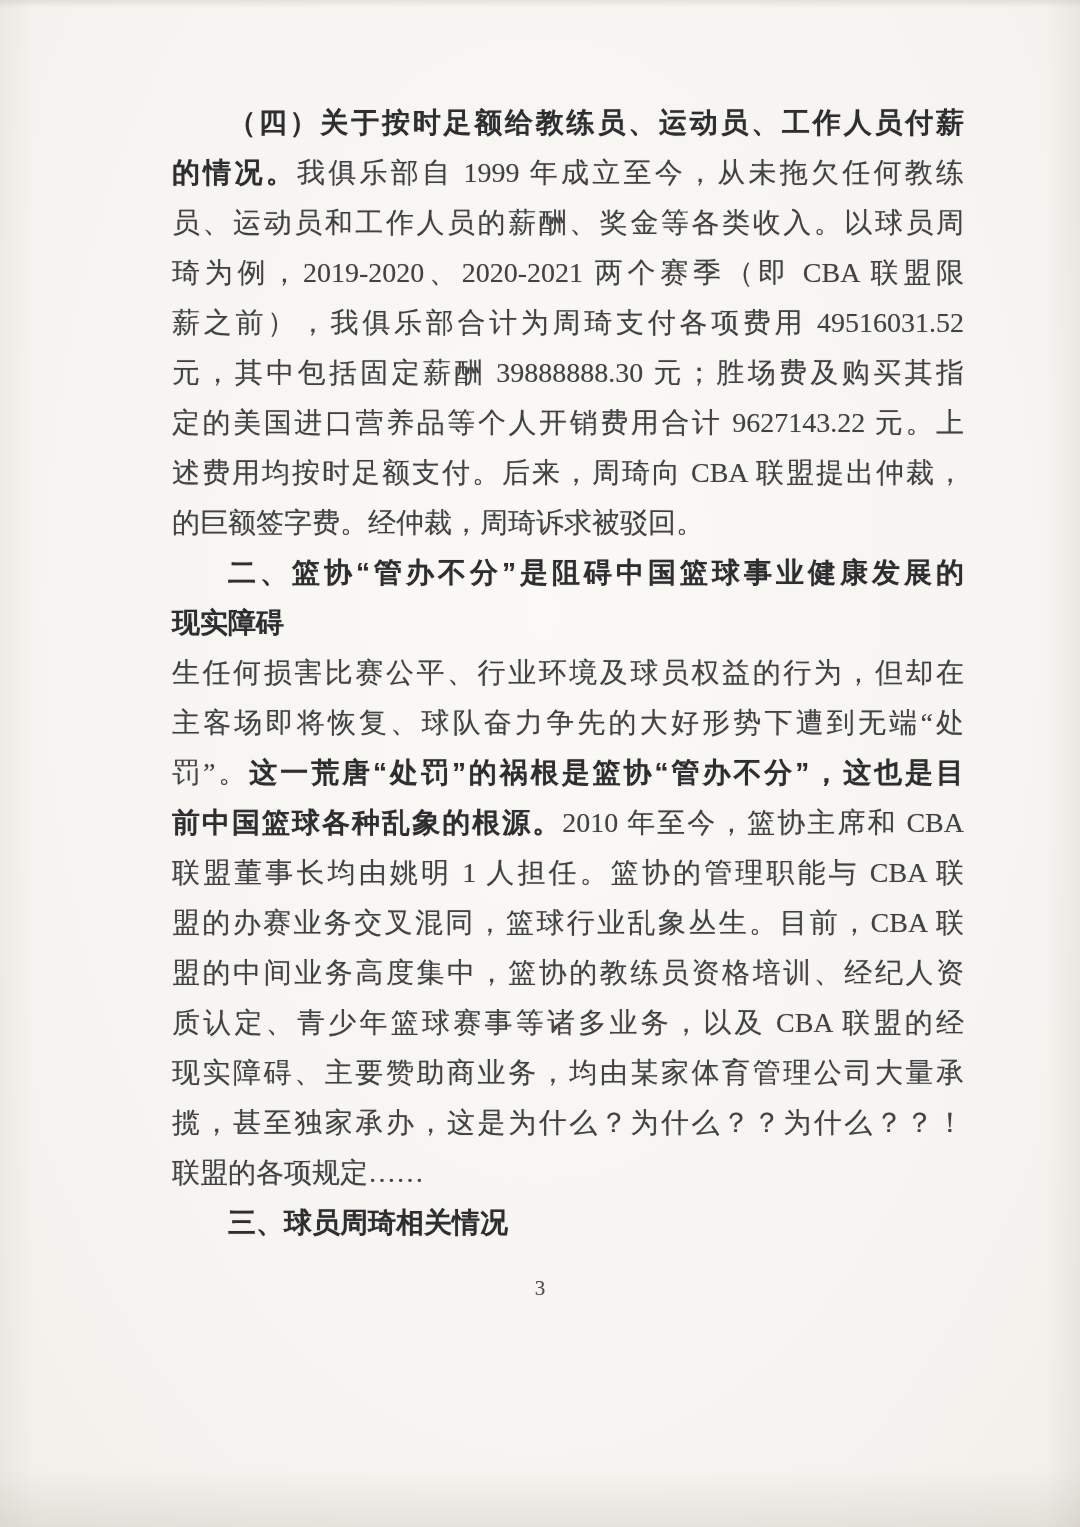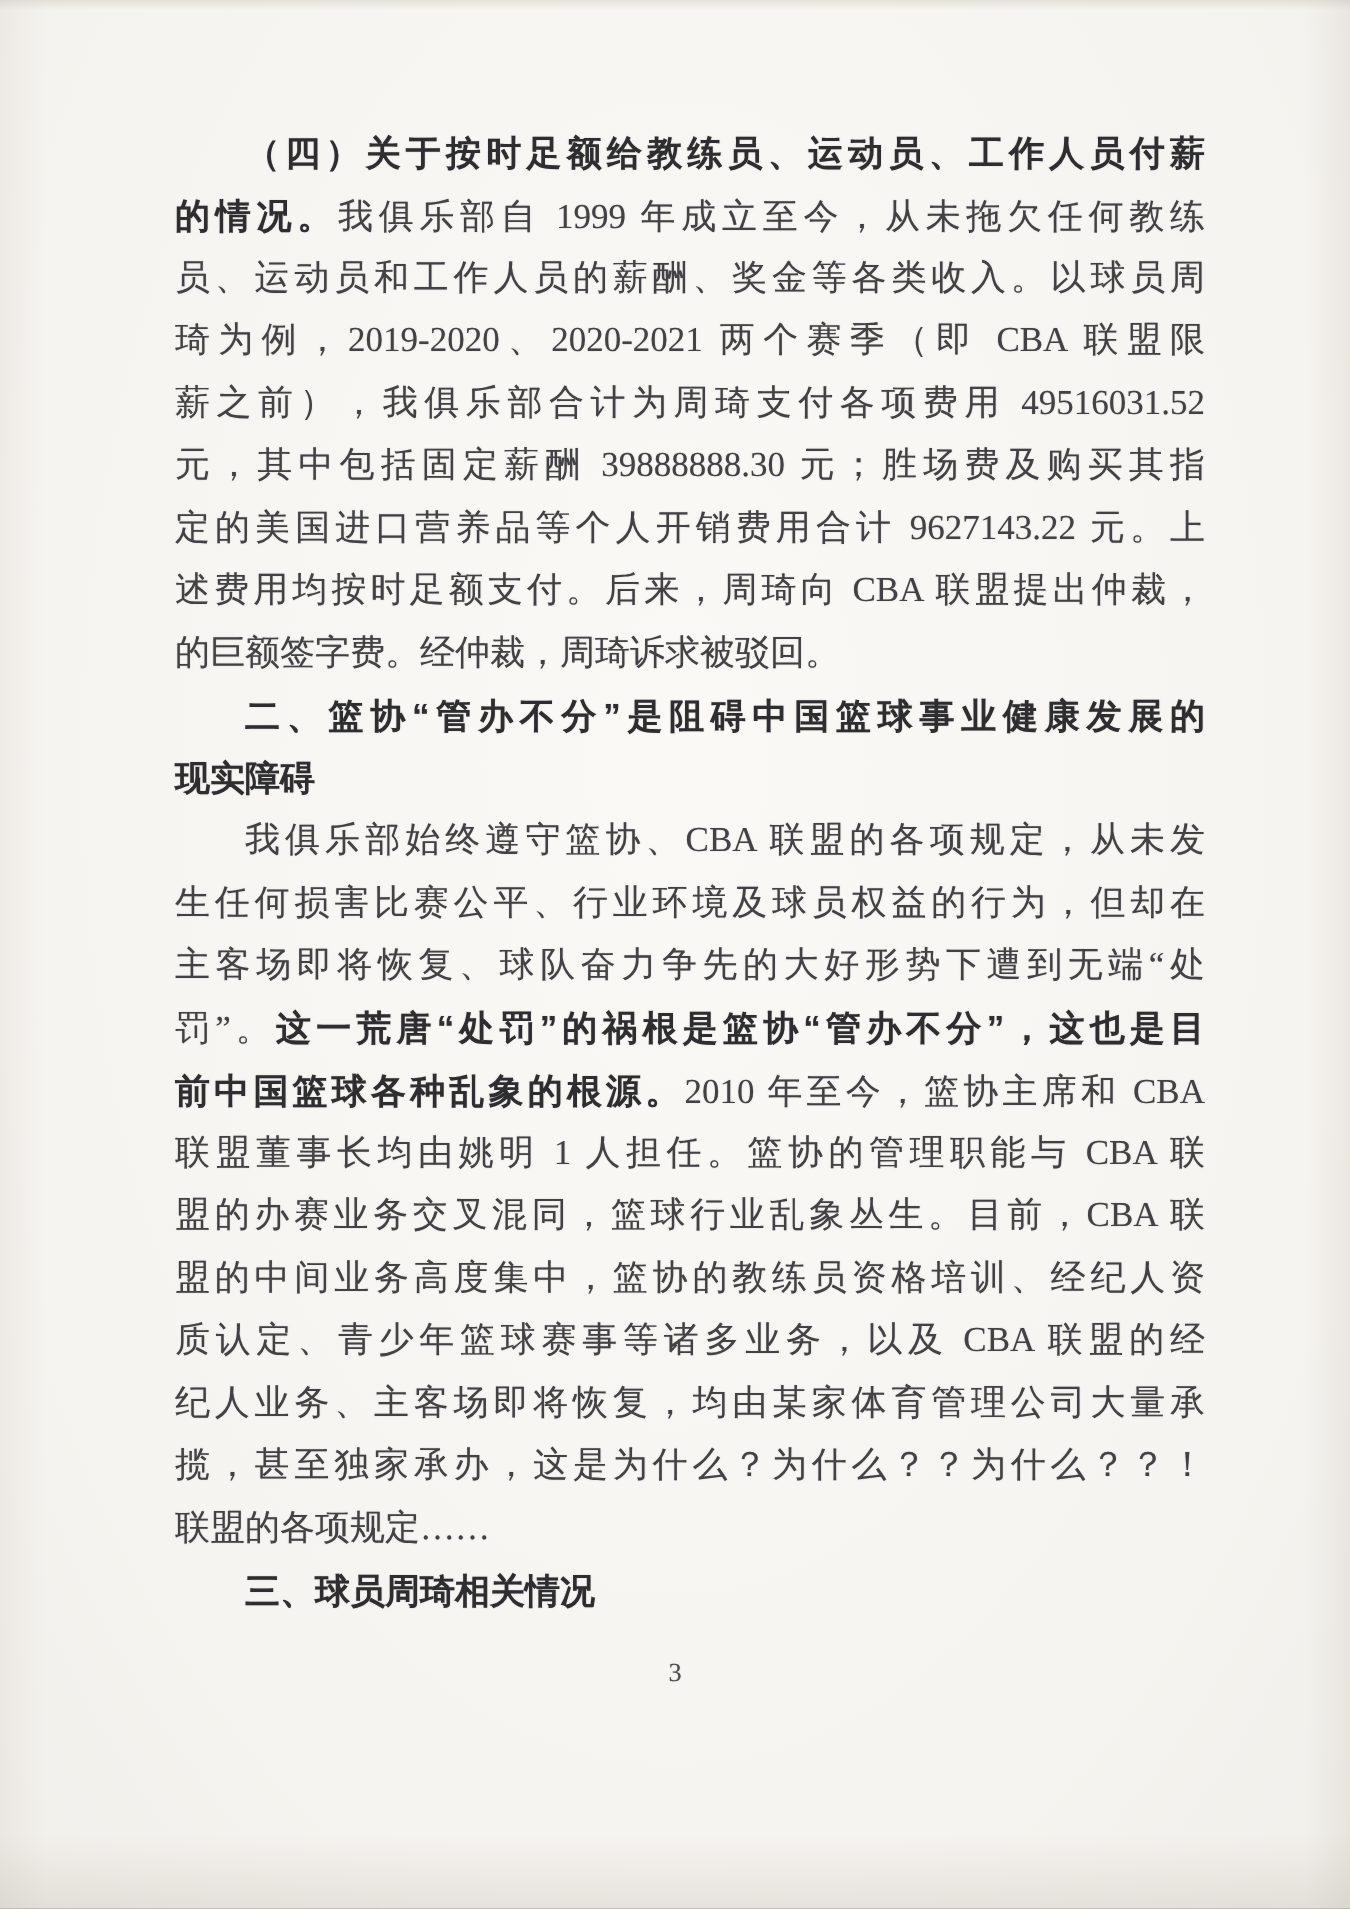--- a/index.html
+++ b/index.html
@@ -14,20 +14,21 @@
       linear-gradient(180deg, rgba(180,174,163,0.28) 0px, rgba(180,174,163,0) 8px),
       linear-gradient(0deg,   rgba(165,158,146,0.20) 0px, rgba(165,158,146,0) 60px),
       linear-gradient(90deg,  rgba(165,158,146,0.10) 0px, rgba(165,158,146,0) 36px),
       linear-gradient(270deg, rgba(165,158,146,0.14) 0px, rgba(165,158,146,0) 36px),
       radial-gradient(ellipse at 50% 40%, #faf9f6 0%, #f6f4f0 70%, #f1efea 100%);
     font-family: "Liberation Serif", "DejaVu Serif", serif;
     color: #424245;
   }
   .textblock {
     padding: 98px 116px 0 140px;
+    margin-left: 32px;
   }
   .line {
     height: 50px;
     line-height: 50px;
     font-size: 28px;
     text-align: justify;
     text-align-last: justify;
     white-space: normal;
     text-shadow: 0 0 1px rgba(70,70,72,0.35);
   }
@@ -72,39 +73,38 @@
 
     <div class="line"><span>述费用均按时足额支付。后来，周琦向 CBA 联盟提出仲裁，</span></div>
 
 
     <div class="line left"><span>的巨额签字费。经仲裁，周琦诉求被驳回。</span></div>
 
     <div class="line indent"><span class="hei">二、篮协“管办不分”是阻碍中国篮球事业健康发展的</span></div>
 
     <div class="line left"><span class="hei">现实障碍</span></div>
 
-    <div class="line indent"><span>我俱乐部始终遵守篮协、CBA 联盟的各项规定，从未发</span></div>
 
     <div class="line"><span>生任何损害比赛公平、行业环境及球员权益的行为，但却在</span></div>
 
     <div class="line"><span>主客场即将恢复、球队奋力争先的大好形势下遭到无端“处</span></div>
 
     <div class="line"><span>罚”。</span><span class="hei">这一荒唐“处罚”的祸根是篮协“管办不分”，这也是目</span></div>
 
     <div class="line"><span class="hei">前中国篮球各种乱象的根源。</span><span>2010 年至今，篮协主席和 CBA</span></div>
 
     <div class="line"><span>联盟董事长均由姚明 1 人担任。篮协的管理职能与 CBA 联</span></div>
 
     <div class="line"><span>盟的办赛业务交叉混同，篮球行业乱象丛生。目前，CBA 联</span></div>
 
     <div class="line"><span>盟的中间业务高度集中，篮协的教练员资格培训、经纪人资</span></div>
 
     <div class="line"><span>质认定、青少年篮球赛事等诸多业务，以及 CBA 联盟的经</span></div>
 
-    <div class="line"><span>纪人业务、主客场即将恢复，均由某家体育管理公司大量承</span></div>
+    <div class="line"><span>现实障碍、主要赞助商业务，均由某家体育管理公司大量承</span></div>
 
     <div class="line"><span>揽，甚至独家承办，这是为什么？为什么？？为什么？？！</span></div>
 
     <div class="line left"><span>联盟的各项规定……</span></div>
 
     <div class="line indent left"><span class="hei">三、球员周琦相关情况</span></div>
 
 
   </div>
 

